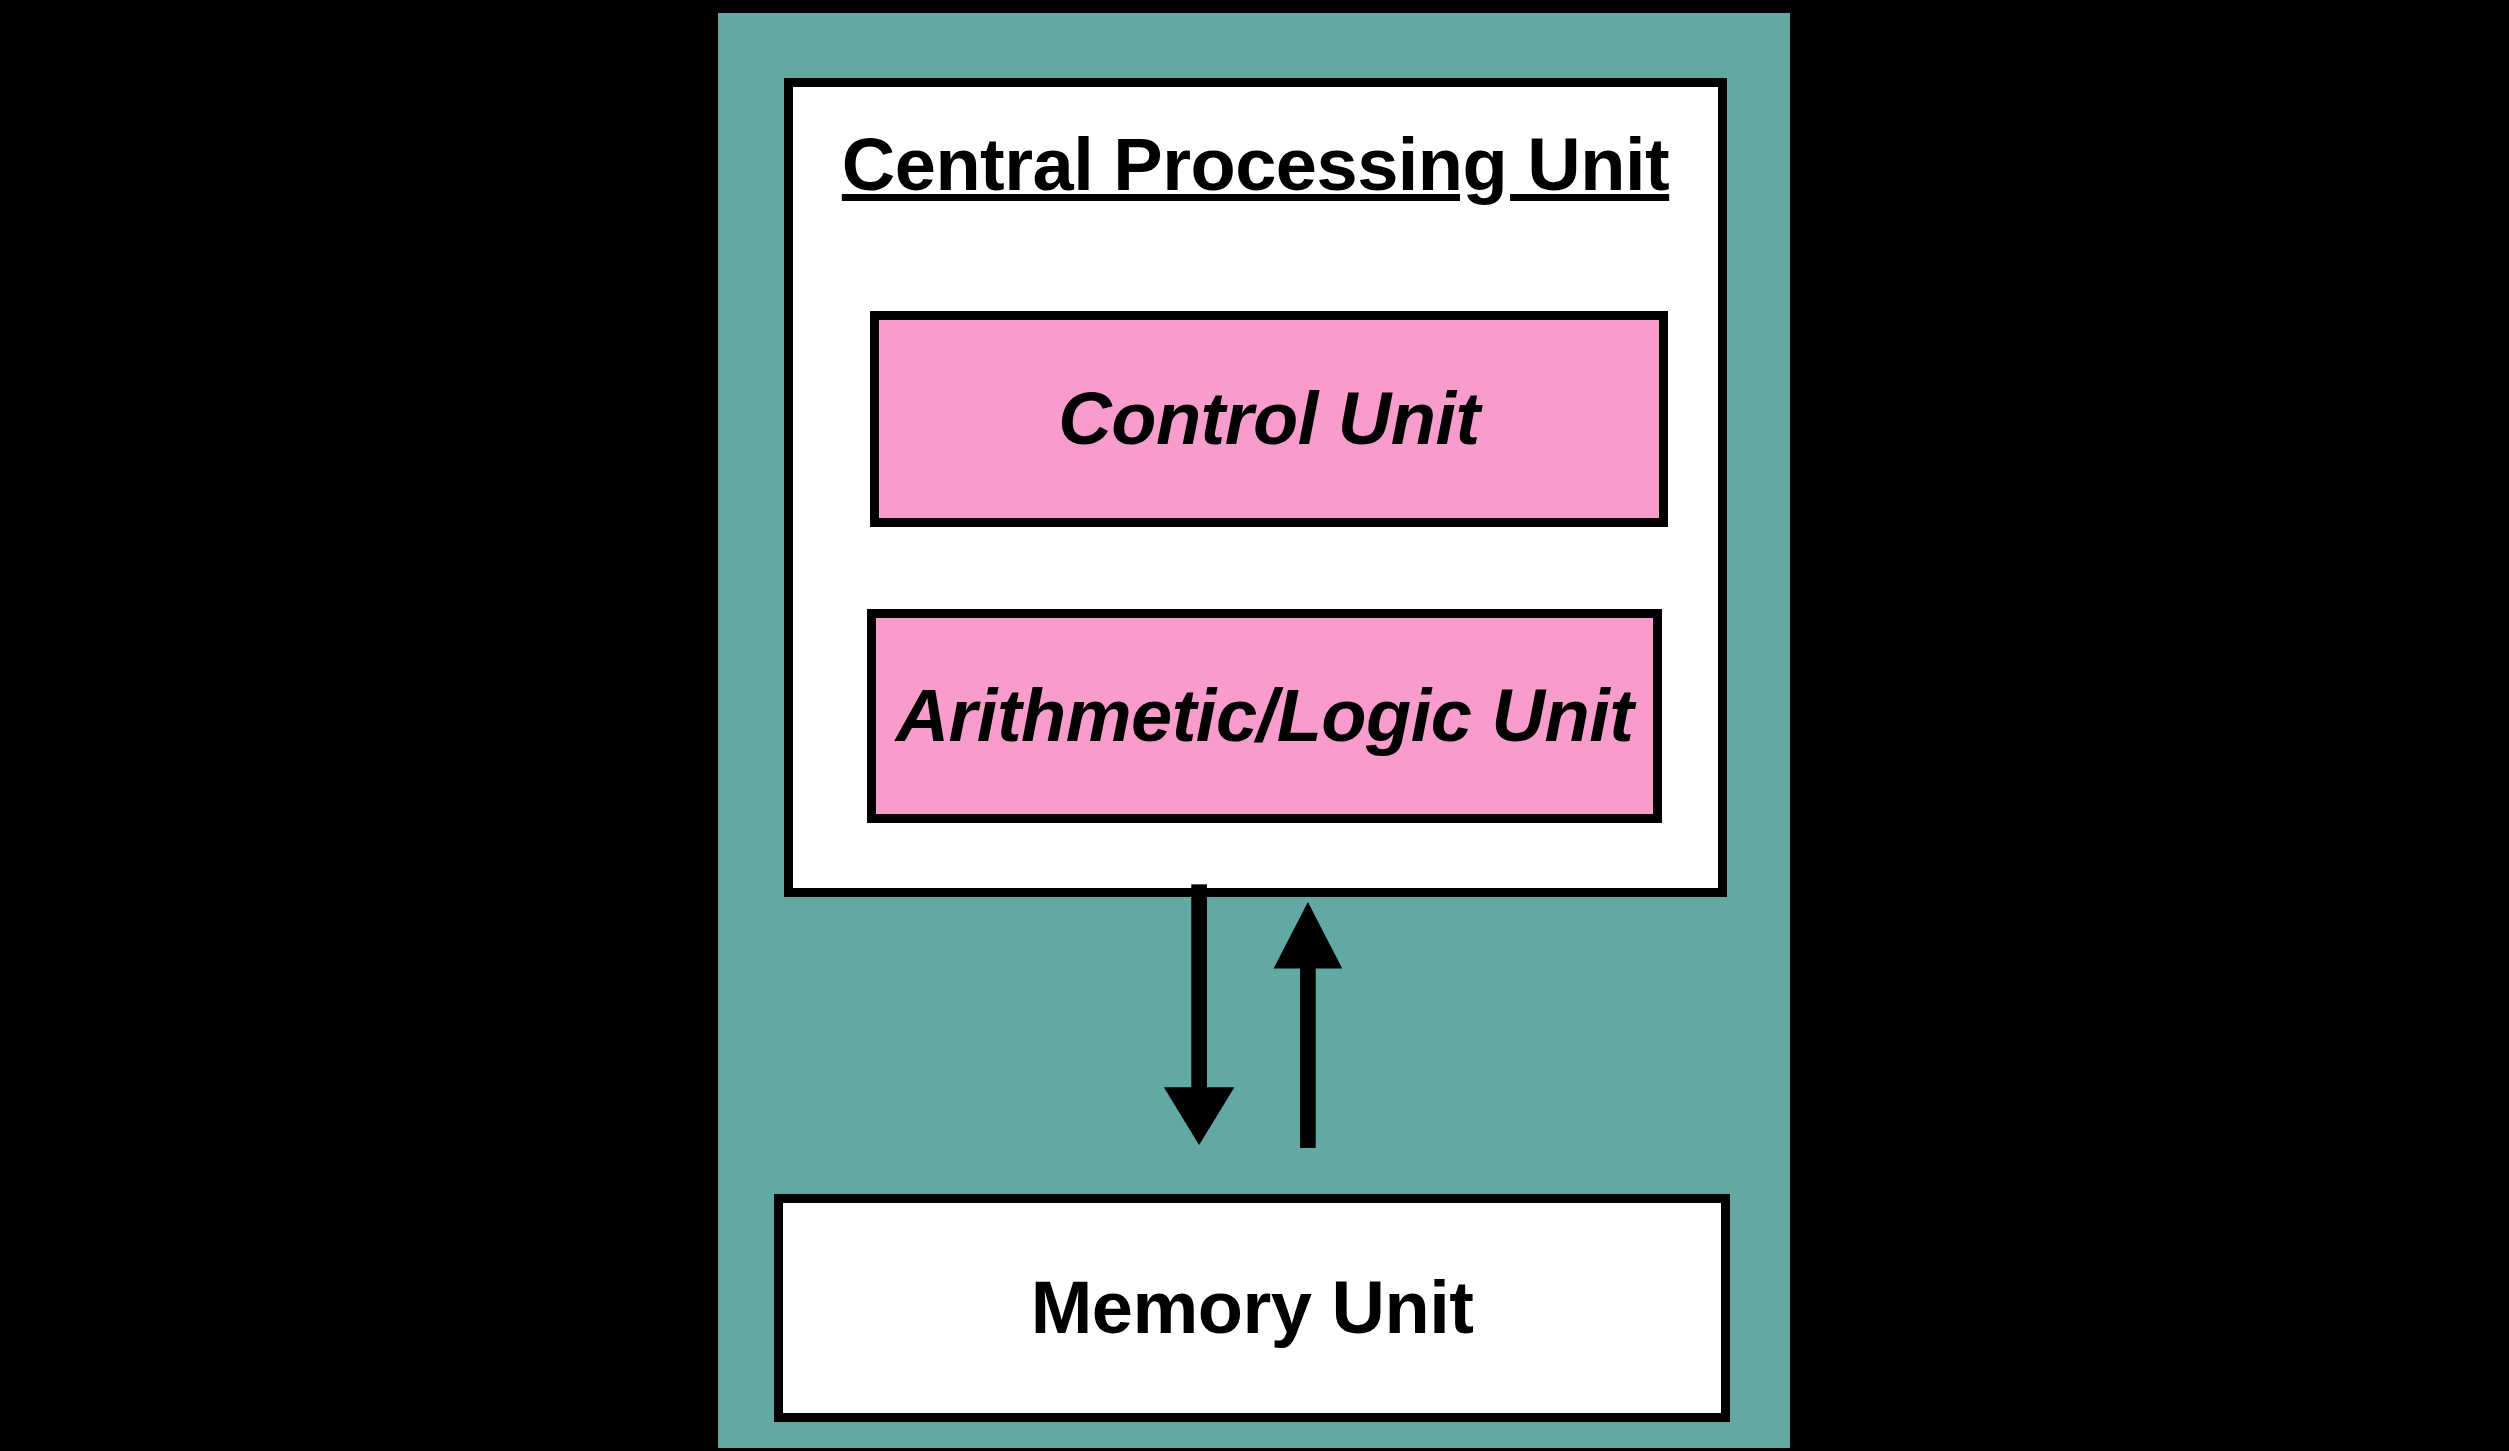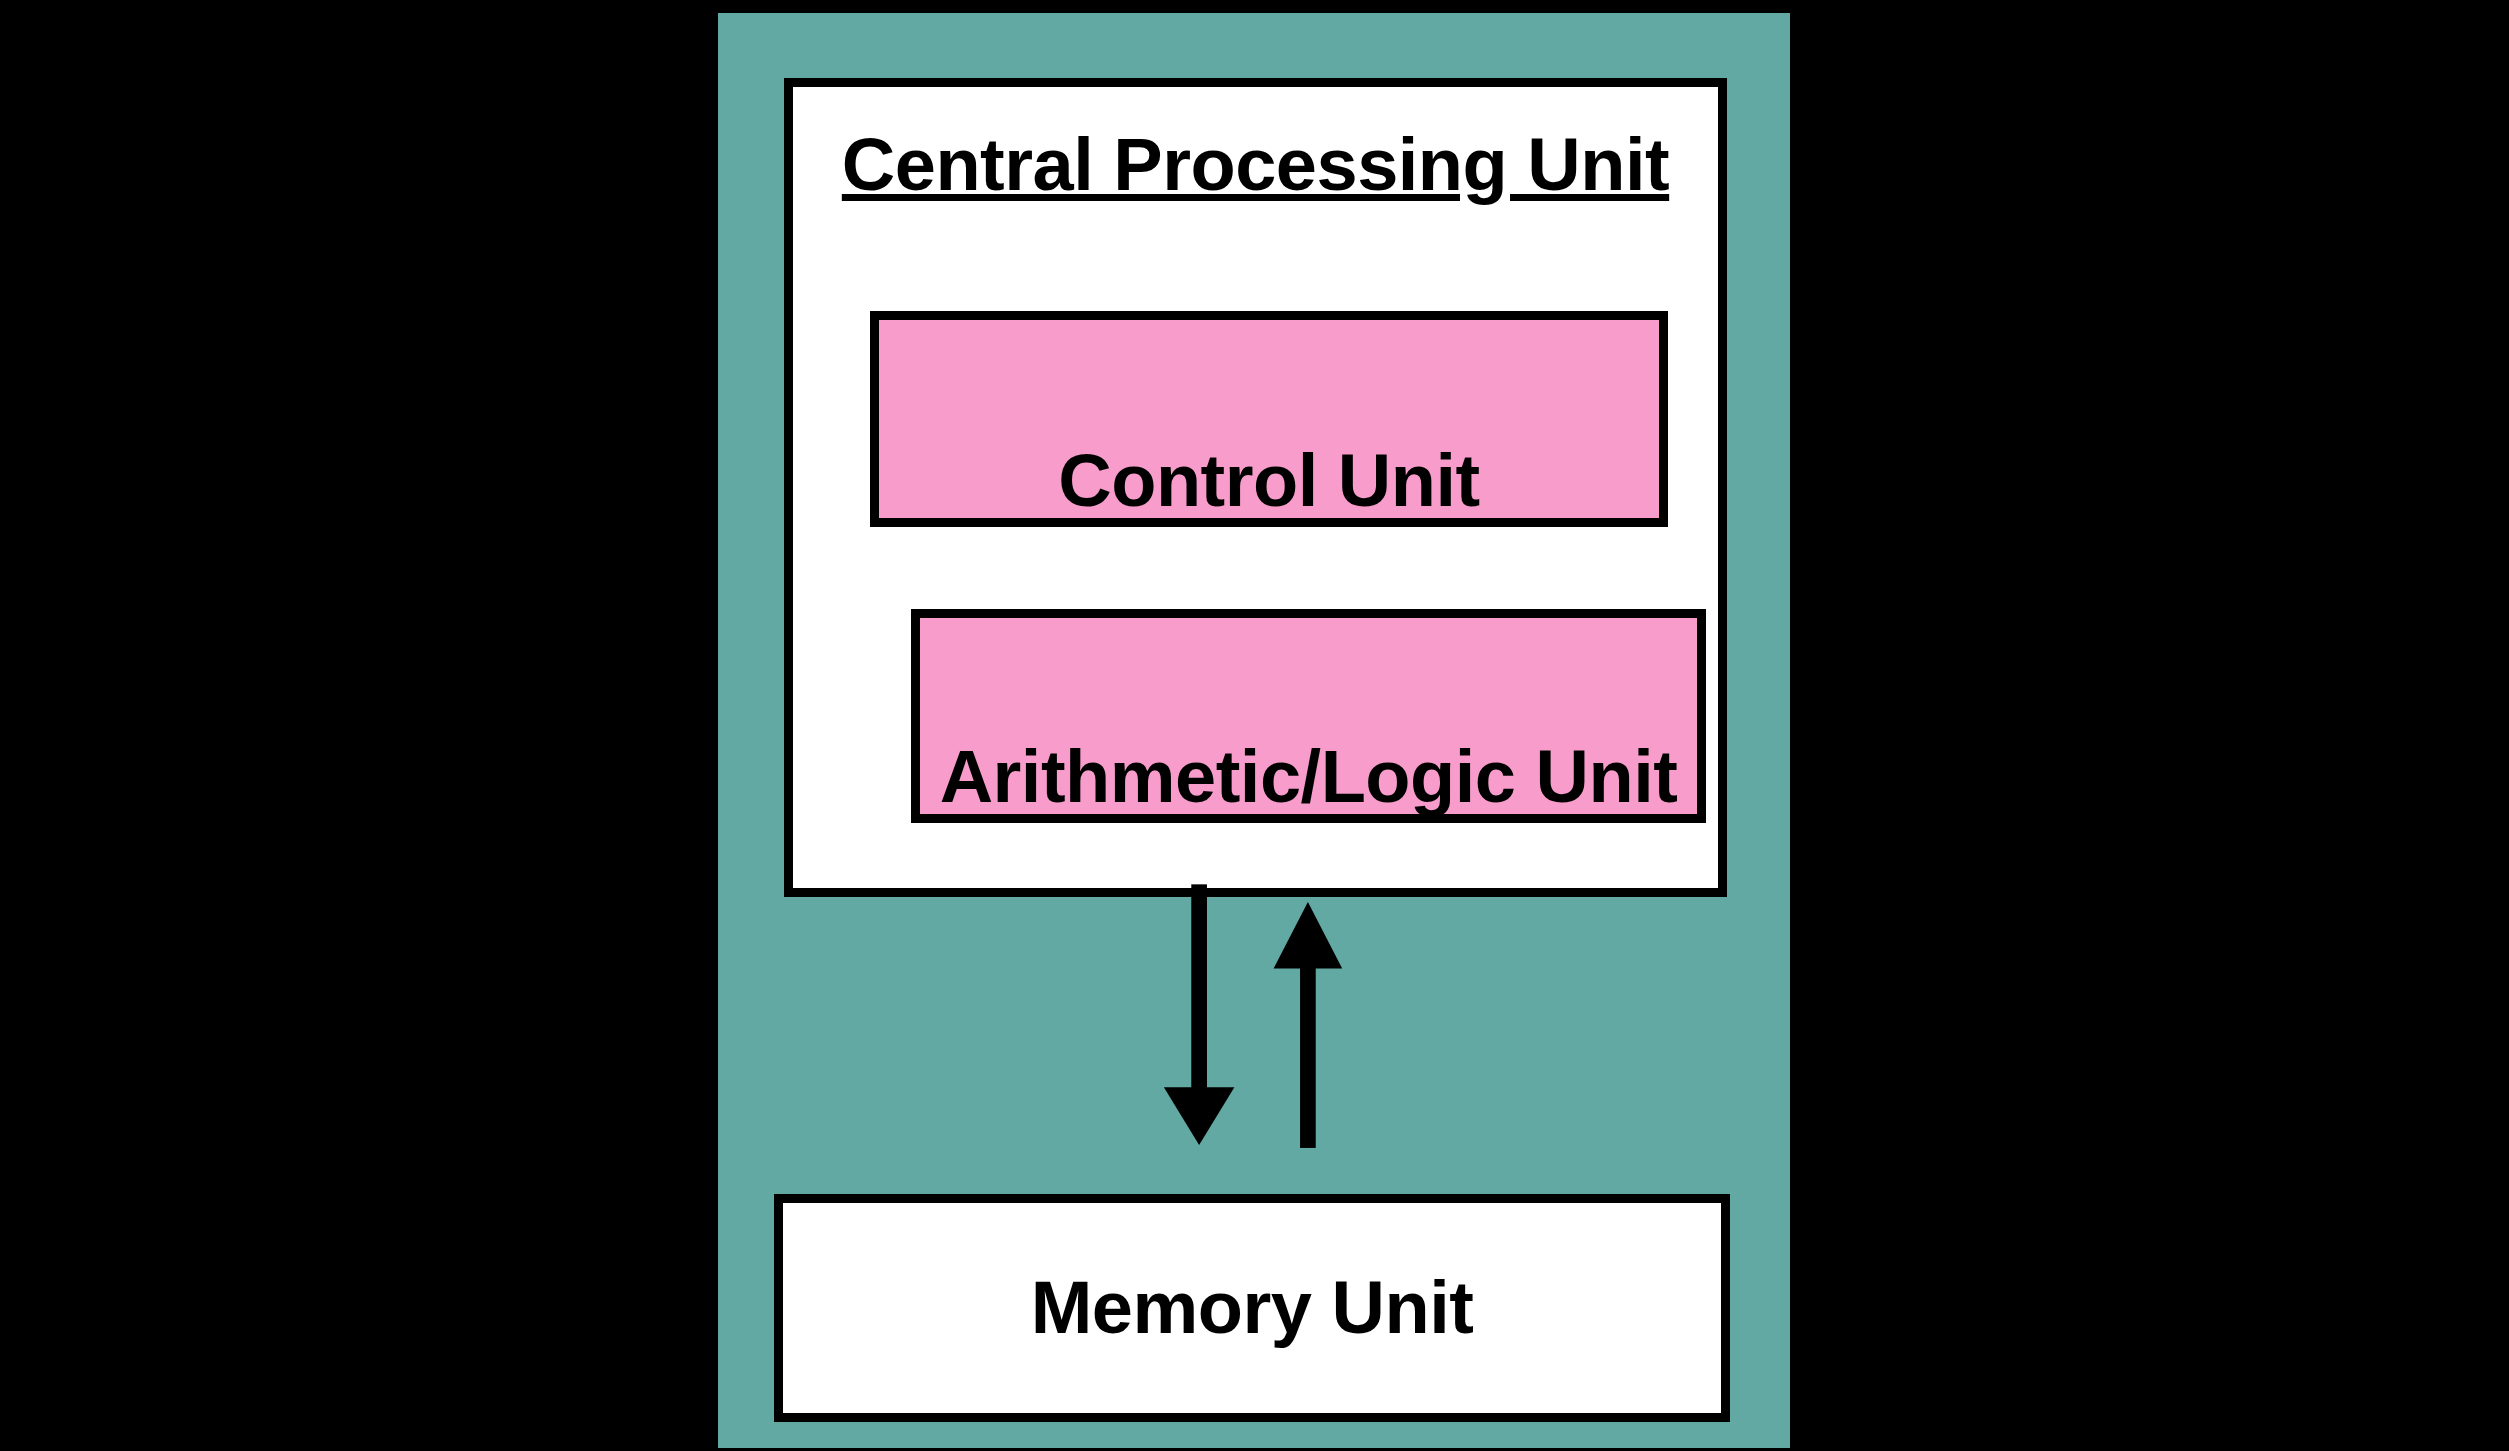--- a/index.html
+++ b/index.html
@@ -62,22 +62,23 @@
     white-space: nowrap;
     text-decoration: underline;
   }
 
   .pink-unit {
     position: absolute;
     background: #f79ccb;
     border: 9.8px solid #000000;
     box-sizing: border-box;
     display: flex;
-    align-items: flex-end;
+    align-items: center;
     justify-content: center;
+    font-style: italic;
   }
   .pink-unit .unit-label {
     font-size: 74px;
     font-weight: bold;
     font-stretch: condensed;
     color: #000000;
     letter-spacing: -0.5px;
     line-height: 1;
     white-space: nowrap;
   }
@@ -89,21 +90,20 @@
     width: 798px;
     height: 216px;
   }
 
   
   #alu-unit {
     left: 74px;
     top: 522px;
     width: 795px;
     height: 214px;
-    margin-left: 44px;
   }
 
   
   #memory-box {
     position: absolute;
     left: 56px;
     top: 1181px;
     width: 956px;
     height: 228px;
     background: #ffffff;

